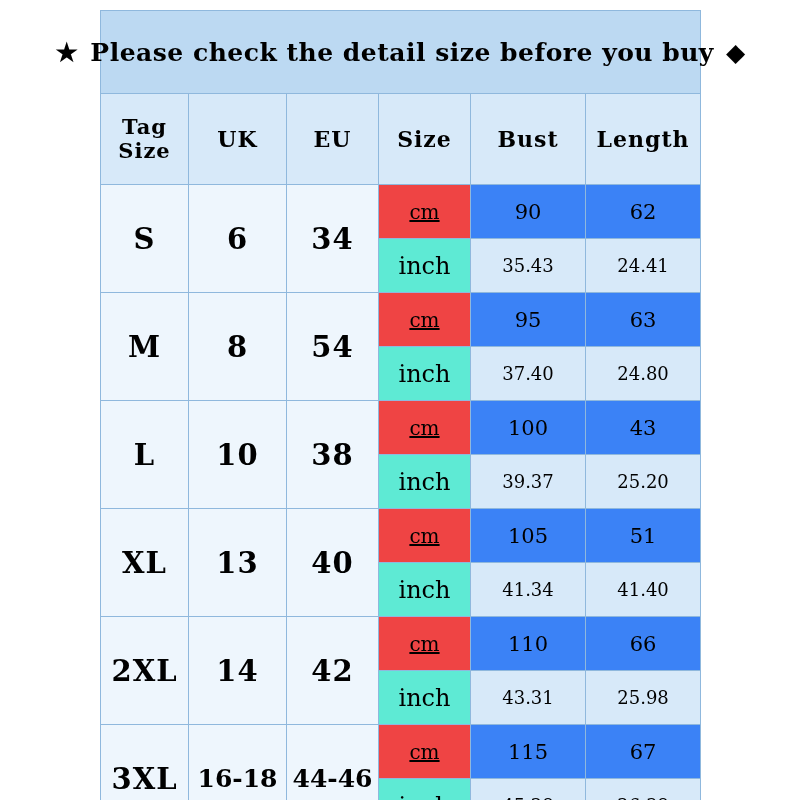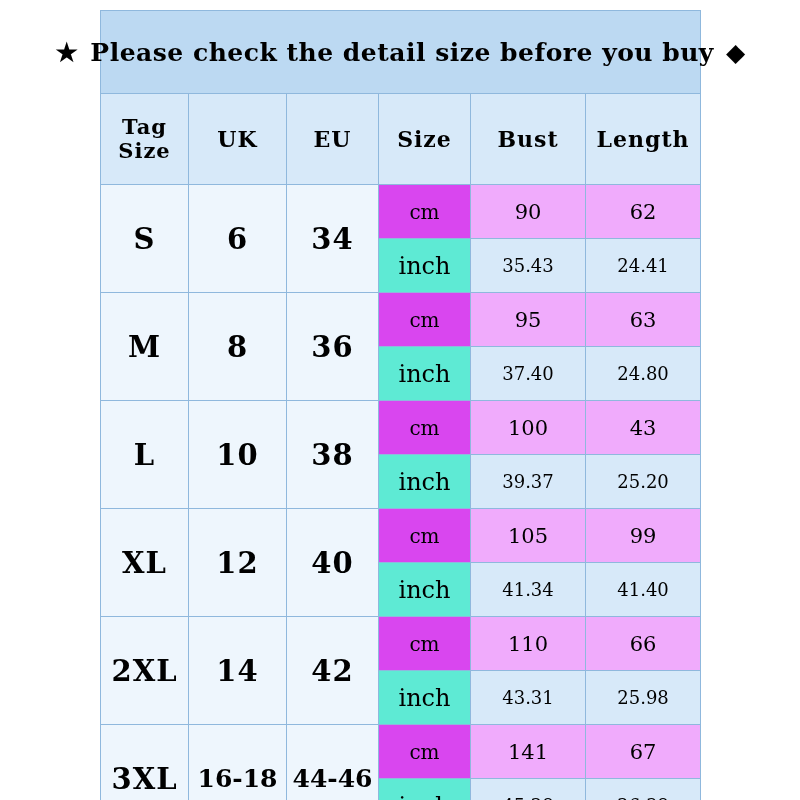--- a/index.html
+++ b/index.html
@@ -72,31 +72,32 @@
     background: #eef6fd;
     font-size: 29px;
     font-weight: bold;
     letter-spacing: 1px;
   }
   .sizecell.small-text {
     font-size: 25px;
     letter-spacing: 0;
   }
   .unit-cm {
-    background: #d946ef;
+    background: #ef4444;
     font-size: 20px;
     height: 51px;
+    text-decoration: underline;
   }
   .unit-inch {
     background: #5eead4;
     font-size: 24px;
     height: 51px;
   }
   .val-cm {
-    background: #f0abfc;
+    background: #3b82f6;
     font-size: 21px;
     height: 51px;
   }
   .val-inch {
     background: #d7e9f9;
     font-size: 18px;
     height: 51px;
   }
   col.c-tag { width: 88px; }
   col.c-uk  { width: 98px; }
@@ -152,21 +153,21 @@
         </tr>
         <tr>
           <td class="unit-inch">inch</td>
           <td class="val-inch">35.43</td>
           <td class="val-inch">24.41</td>
         </tr>
 
         <tr>
           <td class="sizecell" rowspan="2">M</td>
           <td class="sizecell" rowspan="2">8</td>
-          <td class="sizecell" rowspan="2">36</td>
+          <td class="sizecell" rowspan="2">54</td>
           <td class="unit-cm">cm</td>
           <td class="val-cm">95</td>
           <td class="val-cm">63</td>
         </tr>
         <tr>
           <td class="unit-inch">inch</td>
           <td class="val-inch">37.40</td>
           <td class="val-inch">24.80</td>
         </tr>
 
@@ -179,25 +180,25 @@
           <td class="val-cm">43</td>
         </tr>
         <tr>
           <td class="unit-inch">inch</td>
           <td class="val-inch">39.37</td>
           <td class="val-inch">25.20</td>
         </tr>
 
         <tr>
           <td class="sizecell" rowspan="2">XL</td>
-          <td class="sizecell" rowspan="2">12</td>
+          <td class="sizecell" rowspan="2">13</td>
           <td class="sizecell" rowspan="2">40</td>
           <td class="unit-cm">cm</td>
           <td class="val-cm">105</td>
-          <td class="val-cm">99</td>
+          <td class="val-cm">51</td>
         </tr>
         <tr>
           <td class="unit-inch">inch</td>
           <td class="val-inch">41.34</td>
           <td class="val-inch">41.40</td>
         </tr>
 
         <tr>
           <td class="sizecell" rowspan="2">2XL</td>
           <td class="sizecell" rowspan="2">14</td>
@@ -210,21 +211,21 @@
           <td class="unit-inch">inch</td>
           <td class="val-inch">43.31</td>
           <td class="val-inch">25.98</td>
         </tr>
 
         <tr>
           <td class="sizecell" rowspan="2">3XL</td>
           <td class="sizecell small-text" rowspan="2">16-18</td>
           <td class="sizecell small-text" rowspan="2">44-46</td>
           <td class="unit-cm">cm</td>
-          <td class="val-cm">141</td>
+          <td class="val-cm">115</td>
           <td class="val-cm">67</td>
         </tr>
         <tr>
           <td class="unit-inch">inch</td>
           <td class="val-inch">45.28</td>
           <td class="val-inch">26.38</td>
         </tr>
       </tbody>
     </table>
   </div>

